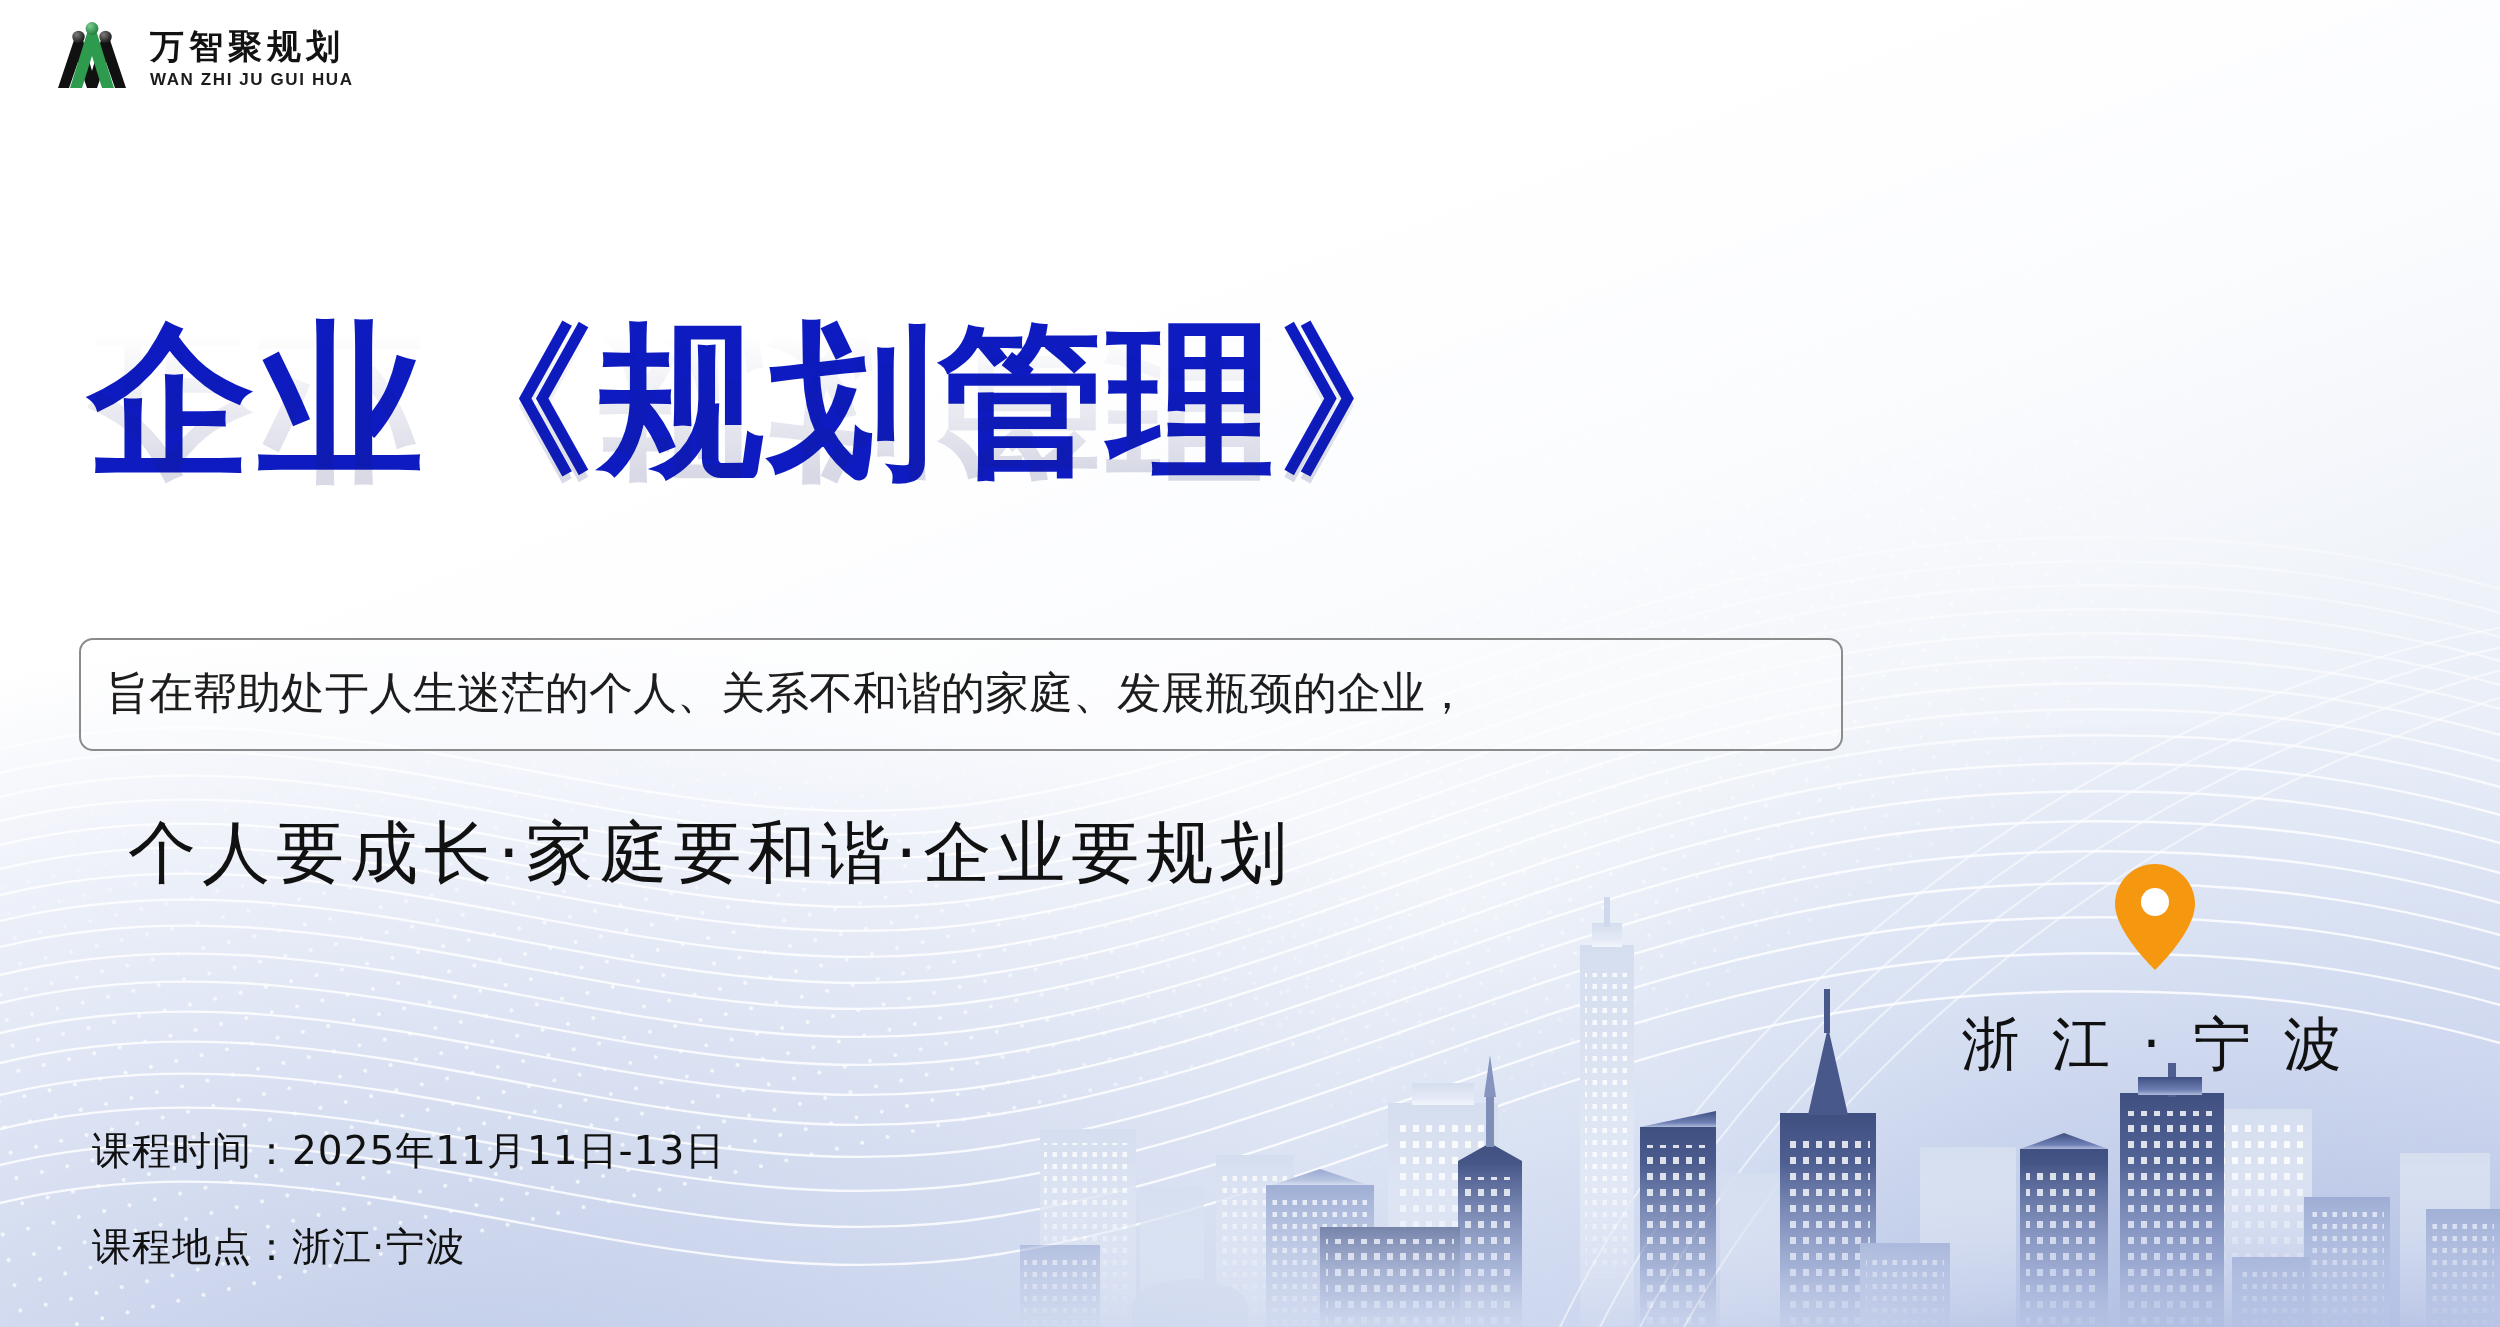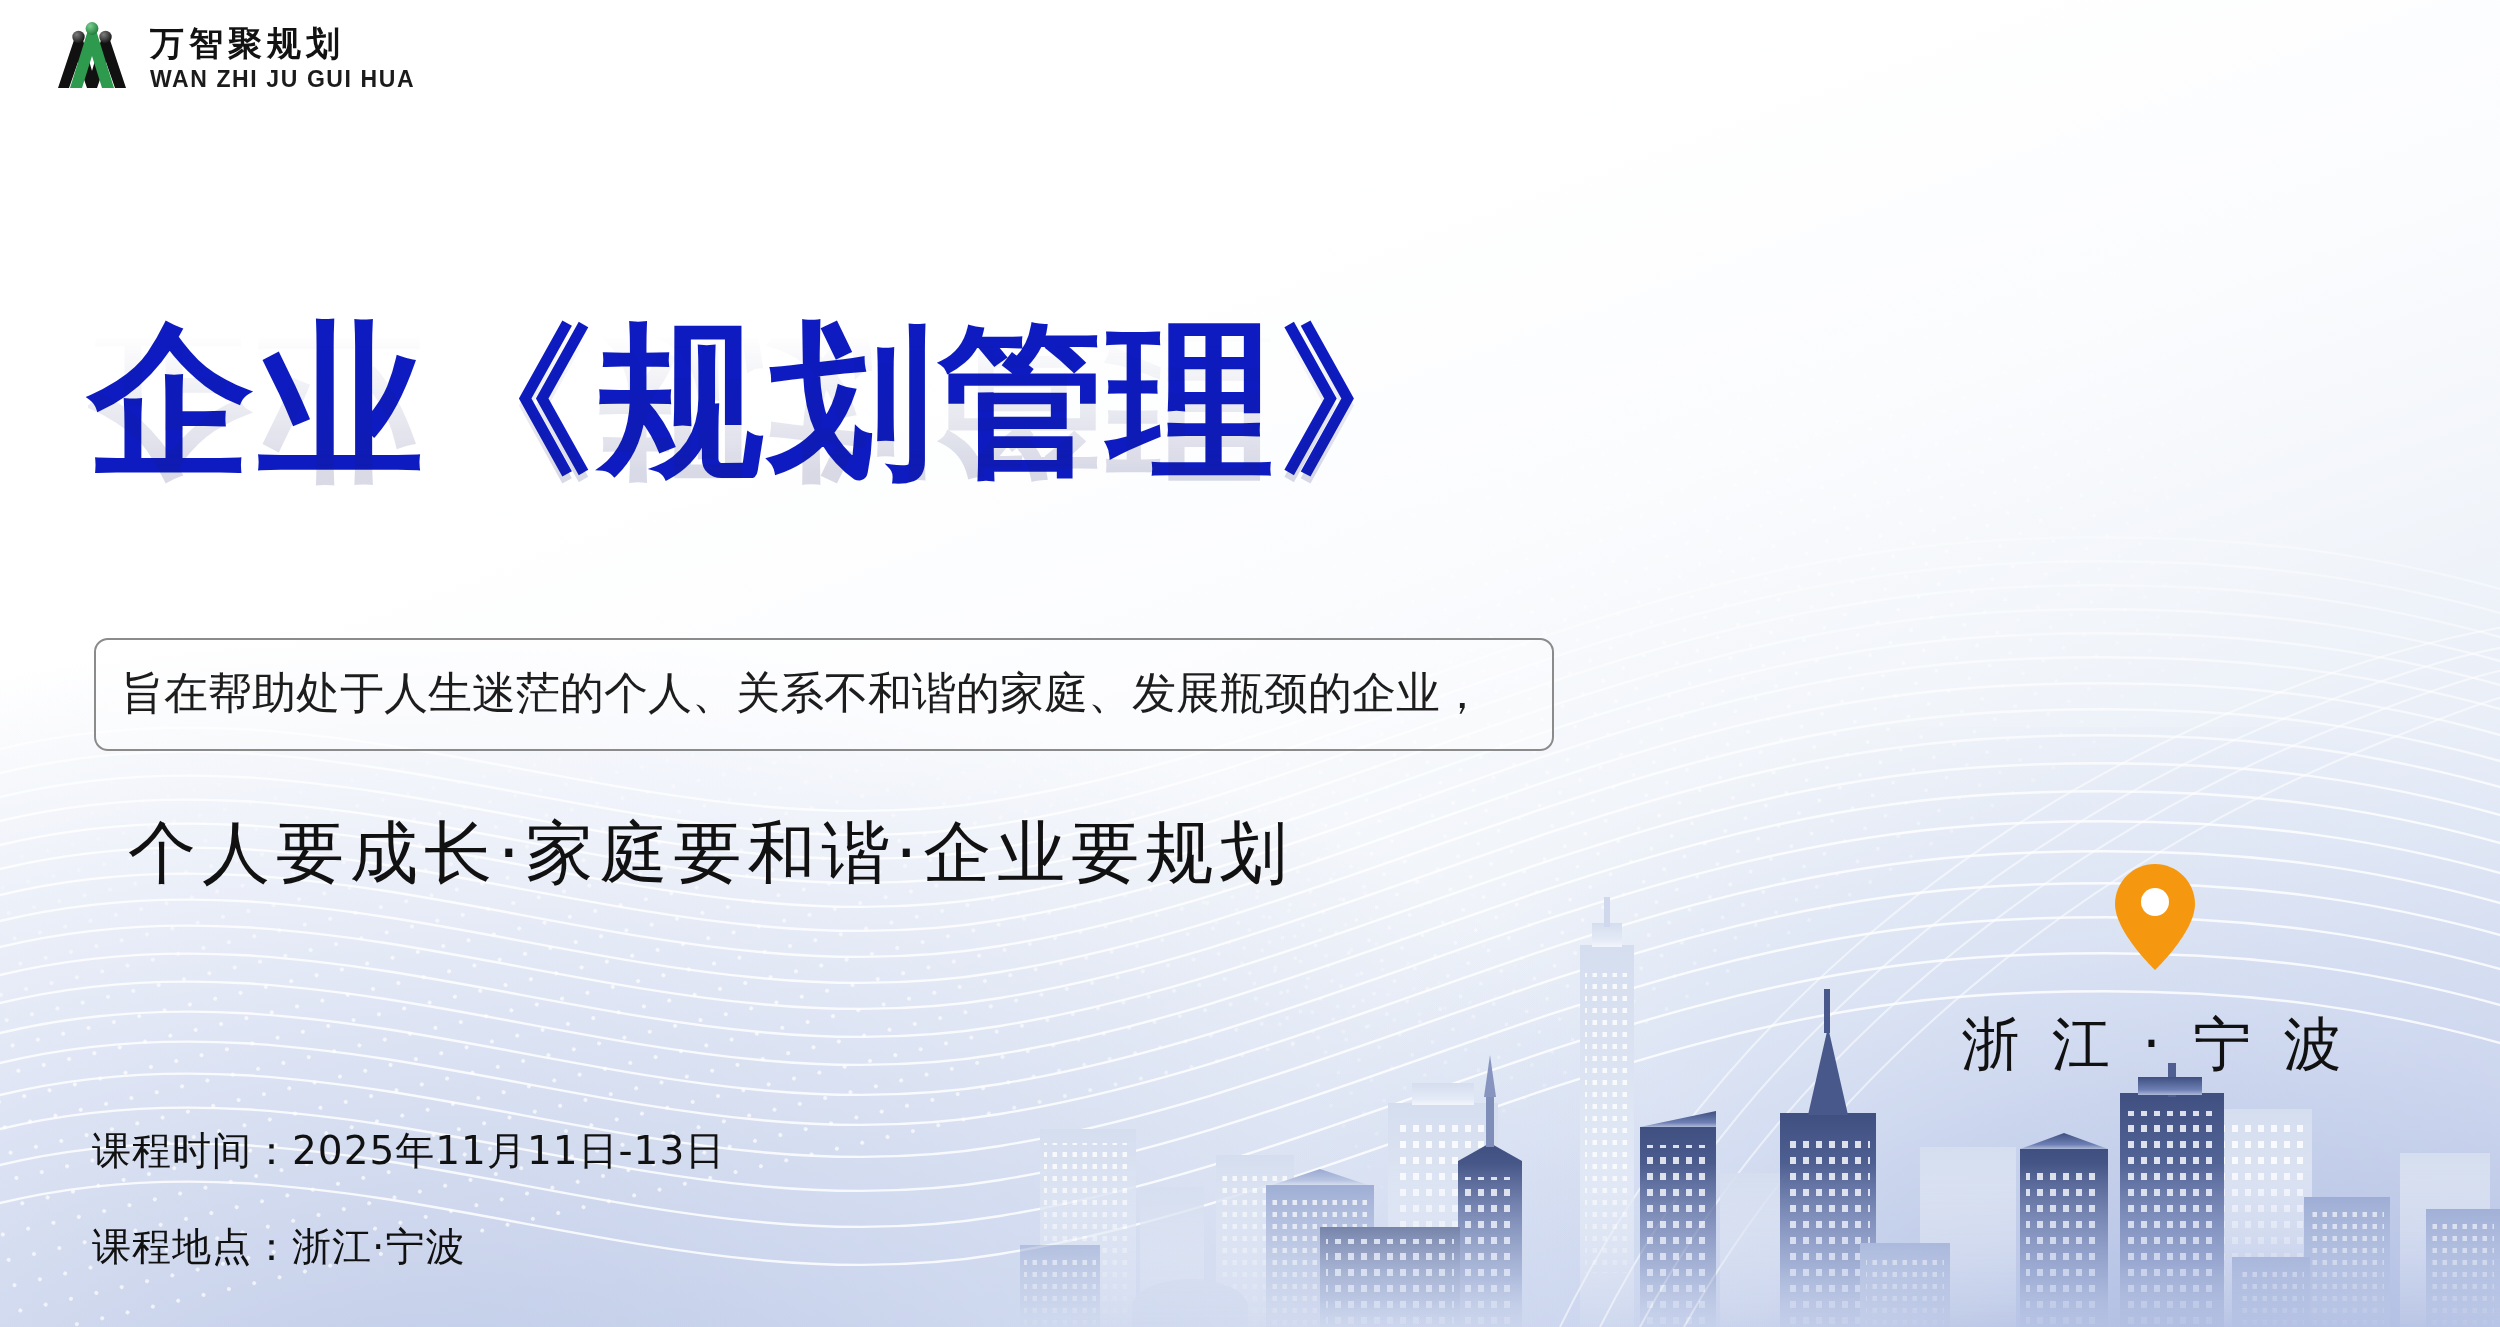--- a/index.html
+++ b/index.html
@@ -51,21 +51,21 @@
 
   
   .header{position:absolute;left:52px;top:22px;display:flex;align-items:center;gap:18px;}
   .logo-mark{width:80px;height:72px;display:block;}
   .logo-text{display:flex;flex-direction:column;justify-content:center;line-height:1;}
   .logo-cn{
     font-family:"DejaVu Serif","Liberation Serif",serif;
     font-size:34px;font-weight:700;color:#121212;letter-spacing:5px;
   }
   .logo-en{
-    font-size:23px;font-weight:700;color:#1b1b1b;letter-spacing:1.6px;margin-top:8px;
+    font-size:17px;font-weight:700;color:#1b1b1b;letter-spacing:1.6px;margin-top:8px;
   }
 
   
   .title-wrap{position:absolute;left:88px;top:318px;}
   .main-title{
     font-family:"DejaVu Sans","Liberation Sans",sans-serif;
     font-size:166px;font-weight:700;color:#0d1bc0;
     letter-spacing:4px;line-height:1;white-space:nowrap;margin:0;
   }
   .title-reflection{
@@ -75,21 +75,21 @@
     transform:scaleY(-1);transform-origin:top;
     opacity:.22;
     -webkit-mask-image:linear-gradient(to top, rgba(0,0,0,0) 8%, rgba(0,0,0,.75) 92%);
             mask-image:linear-gradient(to top, rgba(0,0,0,0) 8%, rgba(0,0,0,.75) 92%);
     filter:grayscale(.55);
     margin-top:2px;
   }
 
   
   .desc-box{
-    position:absolute;left:94px;top:638px;width:1460px;
+    position:absolute;left:79px;top:638px;width:1764px;
     border:2px solid #8b8b8b;border-radius:14px;
     padding:20px 22px 22px 24px;
     background:rgba(255,255,255,.35);
     box-sizing:border-box;
   }
   .desc-line{
     font-family:"DejaVu Sans","Liberation Sans",sans-serif;
     font-size:44px;color:#1d1d1d;line-height:1.52;white-space:nowrap;
   }
 

